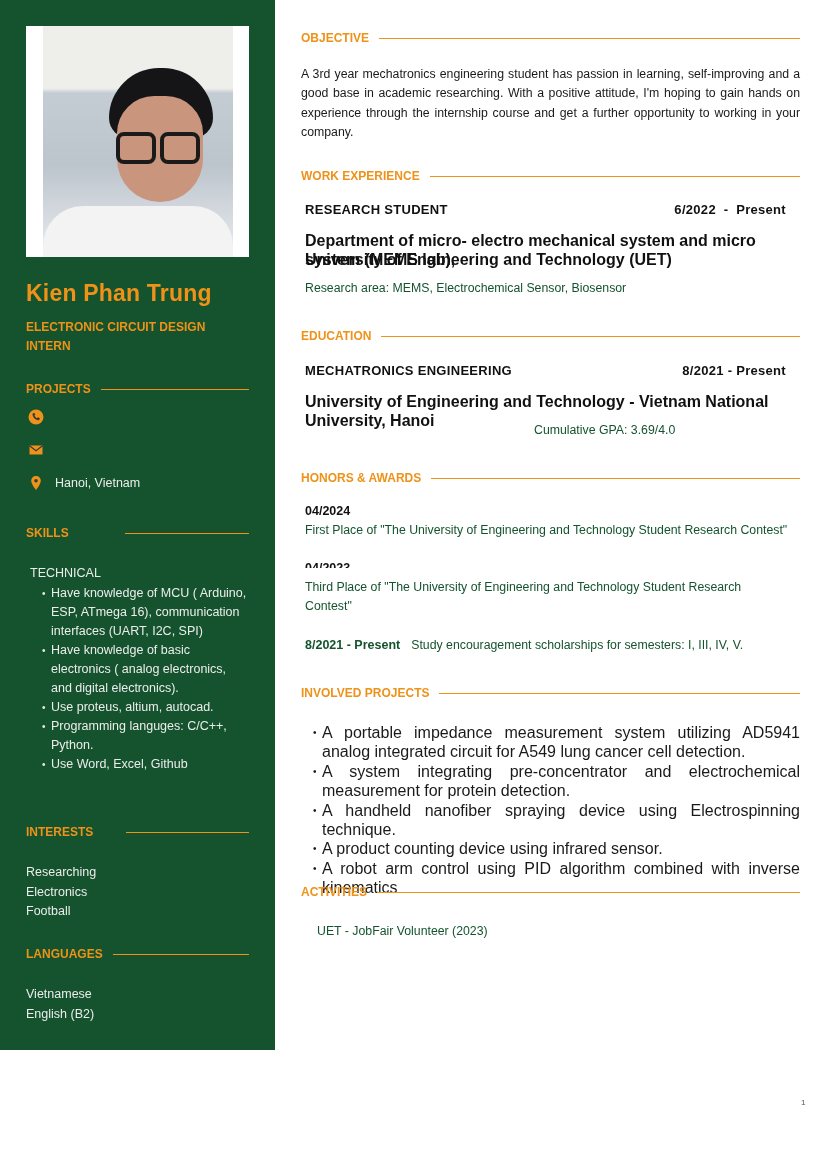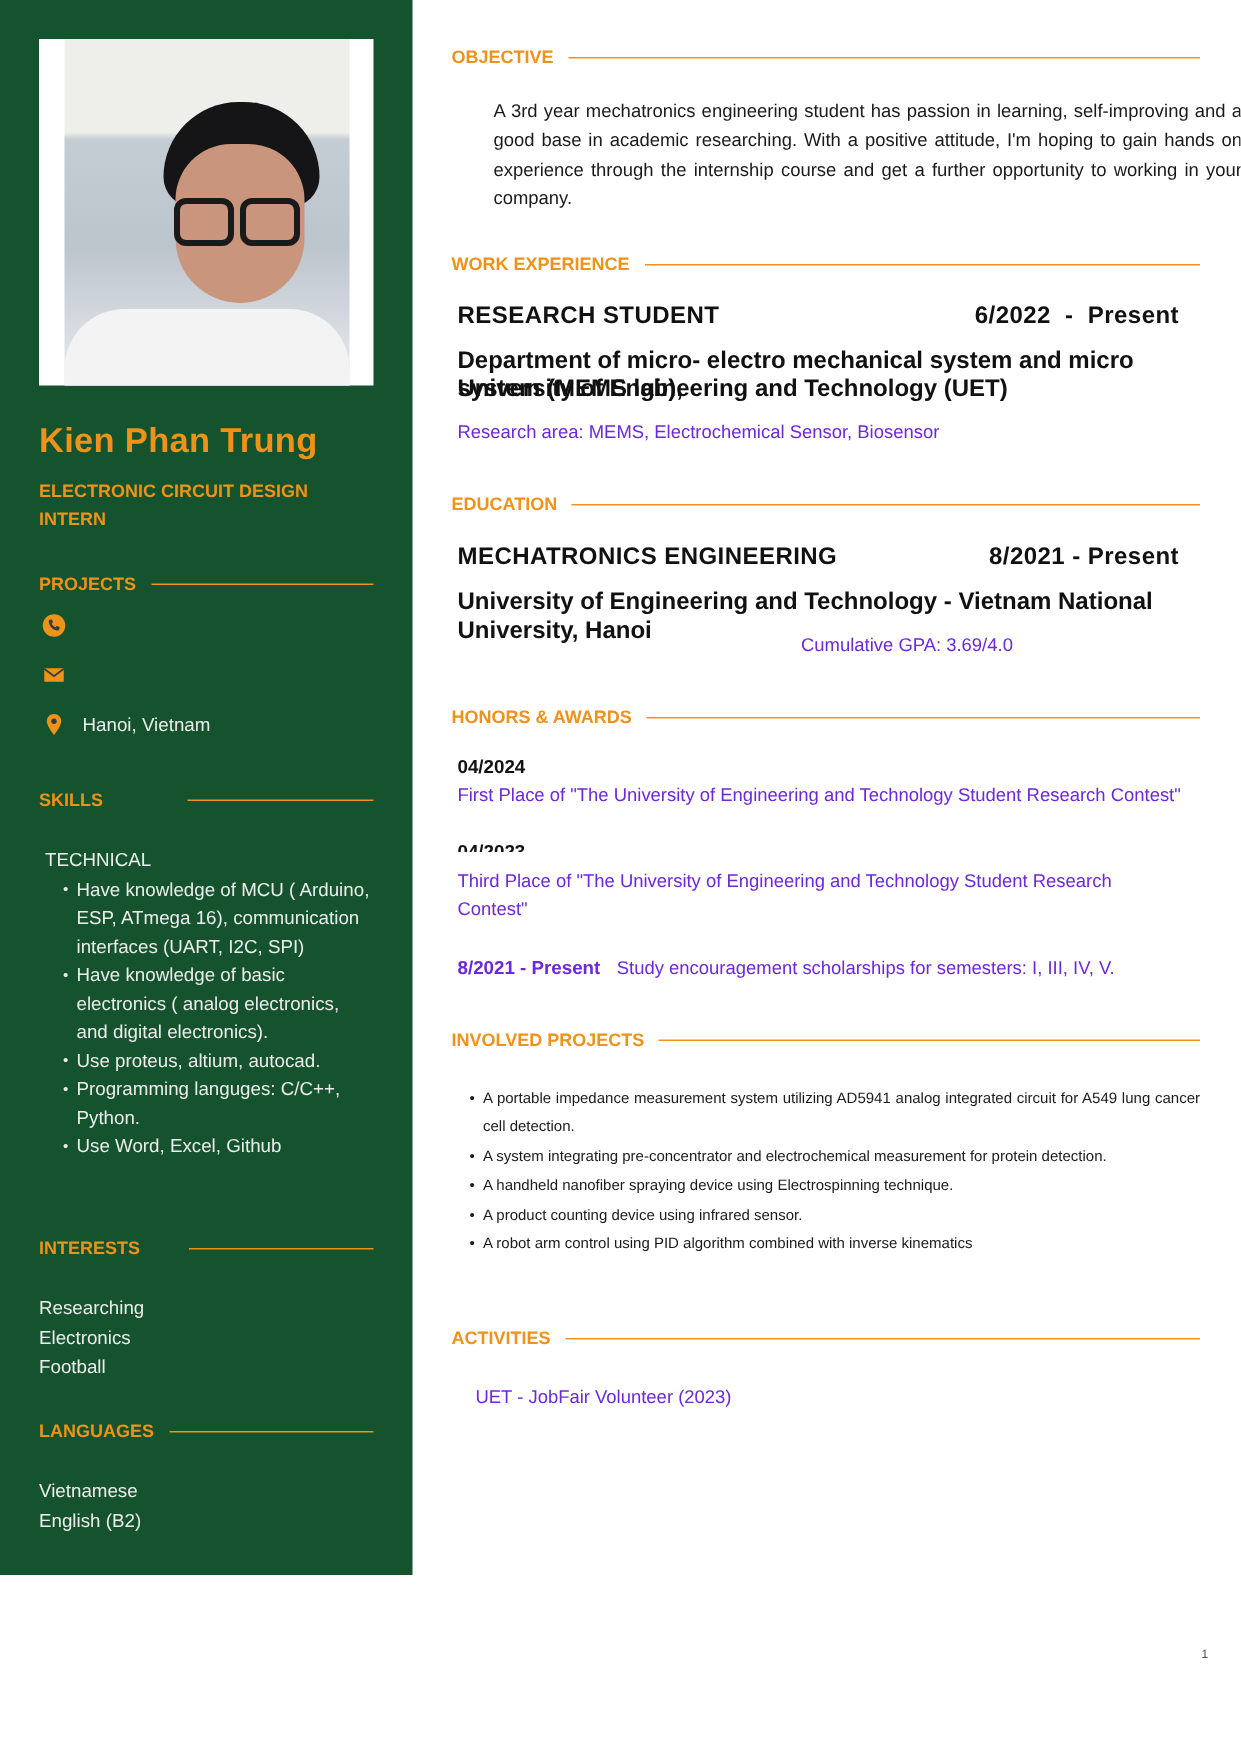--- a/index.html
+++ b/index.html
@@ -58,25 +58,25 @@
 
   .skills-sub { position: absolute; left: 30px; top: 566px; font-size: 12.5px; color: #ececec; }
   .skills-list { position: absolute; left: 42px; top: 584px; width: 205px; list-style: none; font-size: 12.5px; color: #ececec; line-height: 19px; }
   .skills-list li { position: relative; padding-left: 9px; }
   .skills-list li::before { content: "•"; position: absolute; left: 0; top: 0; font-size: 10px; }
 
   .plain-list { position: absolute; left: 26px; list-style: none; font-size: 12.5px; color: #ececec; line-height: 19.5px; }
   .sec-head { position: absolute; left: 301px; width: 499px; display: flex; align-items: center; font-size: 12px; font-weight: bold; color: #ee9219; }
   .sec-head .line { flex: 1; height: 1px; background: #ee9219; margin-left: 10px; }
 
-  .para { position: absolute; left: 301px; width: 499px; font-size: 12.3px; line-height: 19.3px; text-align: justify; color: #1a1a1a; margin-left: 28px; }
-  .row-title { position: absolute; left: 305px; width: 481px; display: flex; justify-content: space-between; font-size: 16px; font-weight: bold; color: #111; letter-spacing: 0.3px; }
+  .para { position: absolute; left: 301px; width: 499px; font-size: 12.3px; line-height: 19.3px; text-align: justify; color: #1a1a1a; }
+  .row-title { position: absolute; left: 305px; width: 481px; display: flex; justify-content: space-between; font-size: 13px; font-weight: bold; color: #111; letter-spacing: 0.3px; }
   .bold-line { position: absolute; left: 305px; width: 495px; font-size: 16px; font-weight: bold; line-height: 19px; color: #111; }
-  .norm-line { position: absolute; left: 305px; width: 495px; font-size: 12.3px; line-height: 19px; color: #6d28d9; }
-  .proj-list { position: absolute; left: 313px; top: 723px; width: 487px; list-style: none; font-size: 10px; line-height: 19.4px; text-align: justify; }
+  .norm-line { position: absolute; left: 305px; width: 495px; font-size: 12.3px; line-height: 19px; color: #14532d; }
+  .proj-list { position: absolute; left: 313px; top: 723px; width: 487px; list-style: none; font-size: 16px; line-height: 19.4px; text-align: justify; }
   .proj-list li { position: relative; padding-left: 9px; }
   .proj-list li::before { content: "•"; position: absolute; left: 0; top: 0; font-size: 10px; }
 
   .page-num { position: absolute; left: 801px; top: 1098px; font-size: 8px; color: #555; }
 </style>
 </head>
 <body>
 
 <div class="sidebar">
   <div class="photo-frame">

